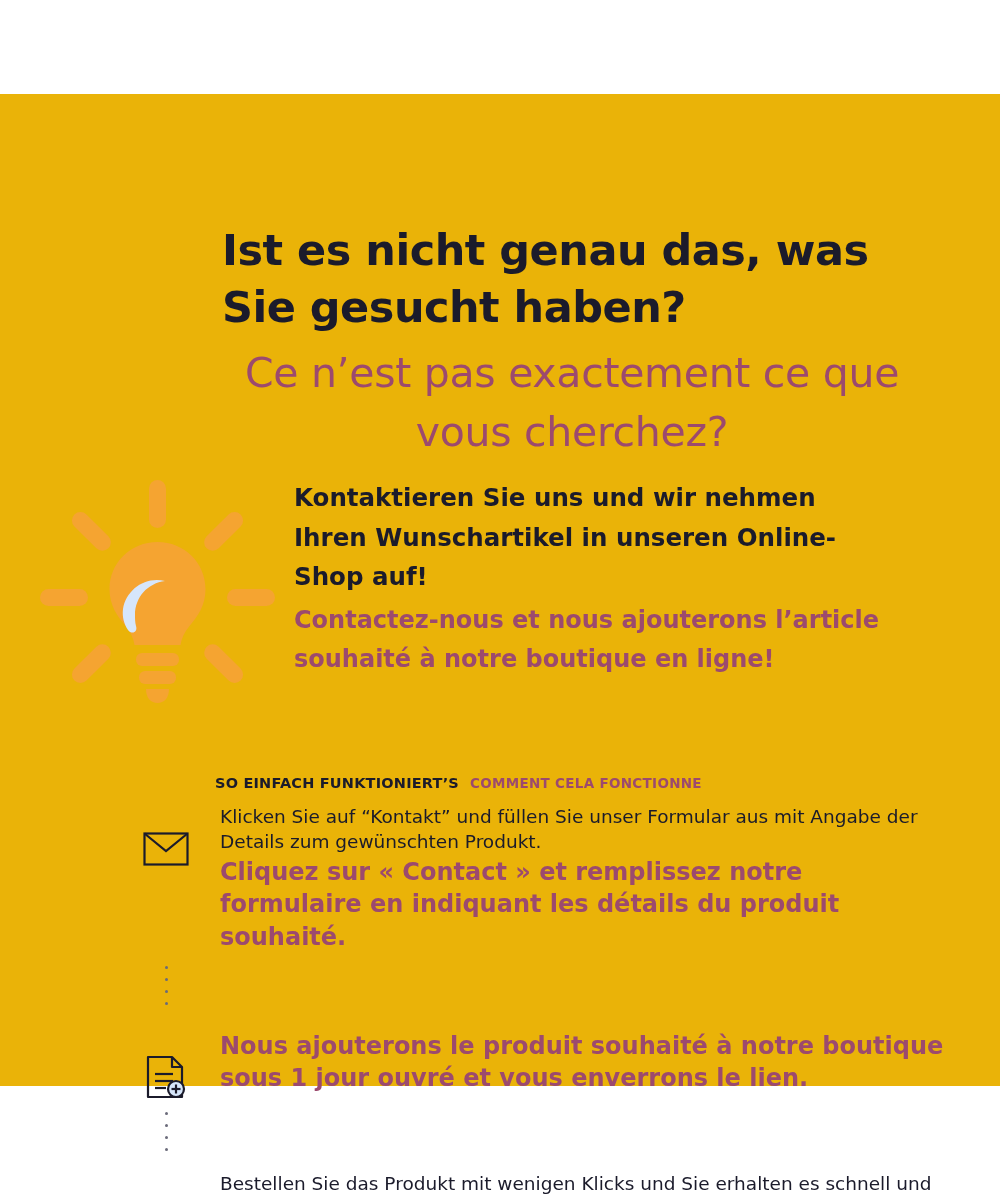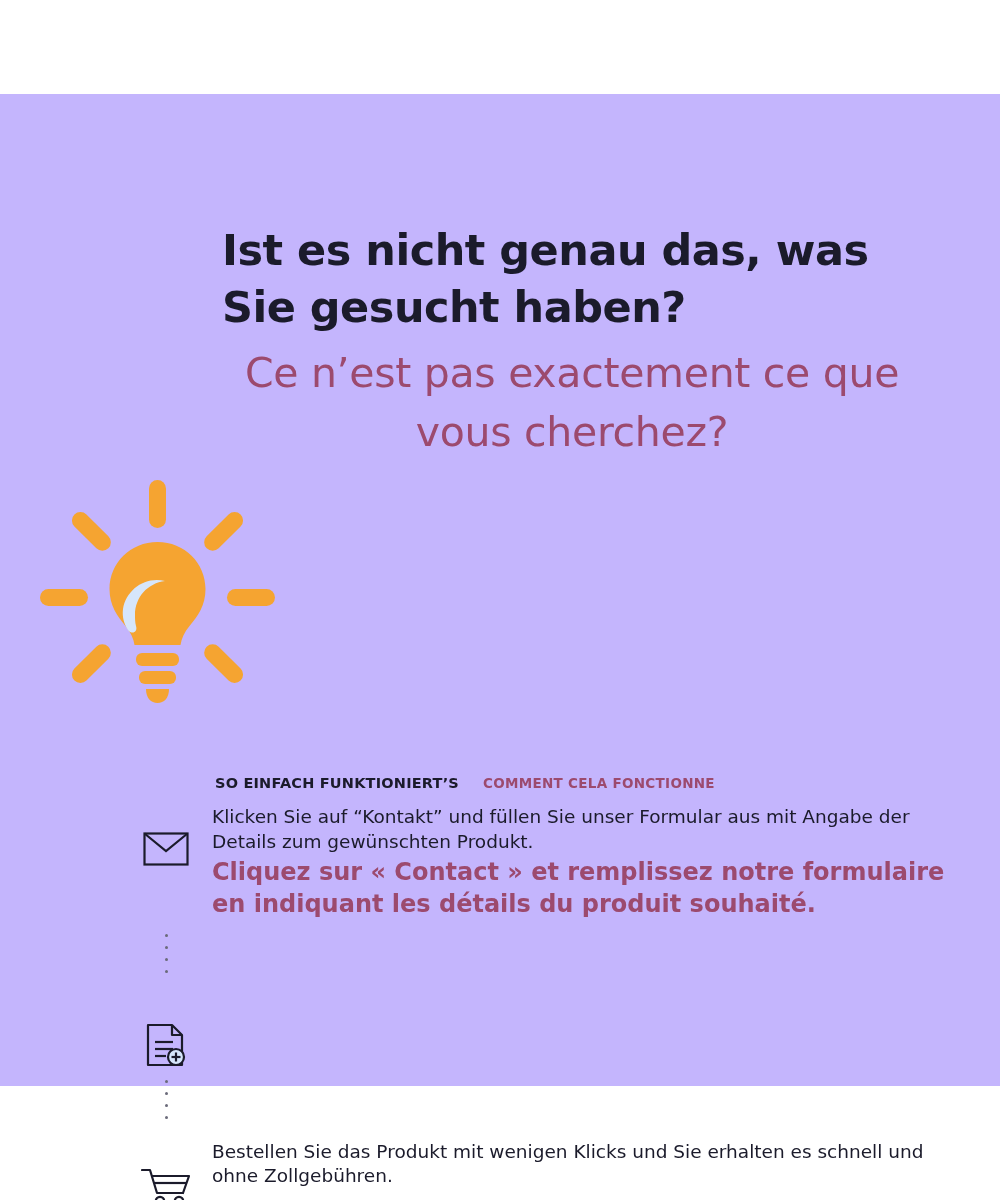--- a/index.html
+++ b/index.html
@@ -13,21 +13,21 @@
     font-family: "DejaVu Sans", sans-serif;
     position: relative;
     overflow: hidden;
   }
   .banner {
     position: absolute;
     left: 0;
     top: 94px;
     width: 1000px;
     height: 992px;
-    background: #c4b5fd;
+    background: #eab308;
   }
   
   .headline-block {
     position: absolute;
     left: 222px;
     top: 128px;
     width: 700px;
   }
   .headline-de {
     font-family: "DejaVu Sans", sans-serif;
@@ -77,21 +77,21 @@
     color: #9c4a6e;
     margin: 4px 0 0 0;
   }
   
   .steps-heading {
     position: absolute;
     left: 215px;
     top: 681px;
     display: flex;
     align-items: baseline;
-    gap: 24px;
+    gap: 11px;
   }
   .steps-heading .de {
     font-weight: bold;
     font-size: 14.5px;
     letter-spacing: 0.2px;
     color: #1b1b2b;
   }
   .steps-heading .fr {
     font-weight: bold;
     font-size: 13.5px;
@@ -102,20 +102,21 @@
   .steps {
     position: absolute;
     left: 120px;
     top: 708px;
     width: 830px;
   }
   .step {
     position: relative;
     display: flex;
     align-items: flex-start;
+    gap: 8px;
   }
   .step-icon {
     width: 92px;
     flex: 0 0 92px;
     display: flex;
     justify-content: center;
     padding-top: 30px;
   }
   .step-text {
     flex: 1;
@@ -178,20 +179,24 @@
         <path d="M117.5 62c-27 0-48 21-48 47 0 17 8 27 16 37 5 6 8 12 9 19h46c1-7 4-13 9-19 8-10 16-20 16-37 0-26-21-47-48-47z"></path>
         <rect x="96" y="173" width="43" height="13" rx="6"></rect>
         <rect x="99" y="191" width="37" height="13" rx="6"></rect>
         <path d="M106 209h23c0 9-5 14-11.5 14S106 218 106 209z"></path>
 
         <path d="M95 135c0-18 13-32 30-34-20-5-39 9-42 28-1 8 1 15 5 21 4 5 10 2 8-4-1-4-1-7-1-11z" fill="#d6e6fb"></path>
       </g>
     </svg>
   </div>
 
+  <div class="sub-block">
+    <p class="sub-de">Kontaktieren Sie uns und wir nehmen Ihren Wunschartikel in unseren Online-Shop auf!</p>
+    <p class="sub-fr">Contactez-nous et nous ajouterons l’article souhaité à notre boutique en ligne!</p>
+  </div>
 
   <div class="steps-heading">
     <span class="de">SO EINFACH FUNKTIONIERT’S</span>
     <span class="fr">COMMENT CELA FONCTIONNE</span>
   </div>
 
   <div class="steps">
 
     <div class="step">
       <div class="step-icon">
@@ -220,20 +225,21 @@
           <path d="M26 2 V12 H36" fill="none" stroke="#1b1b2b" stroke-width="2.2" stroke-linejoin="round"></path>
           <line x1="9" y1="19" x2="27" y2="19" stroke="#1b1b2b" stroke-width="2.2"></line>
           <line x1="9" y1="26" x2="27" y2="26" stroke="#1b1b2b" stroke-width="2.2"></line>
           <line x1="9" y1="33" x2="20" y2="33" stroke="#1b1b2b" stroke-width="2.2"></line>
           <circle cx="30" cy="34" r="8" fill="#d6e6fb" stroke="#1b1b2b" stroke-width="2.2"></circle>
           <line x1="30" y1="29.5" x2="30" y2="38.5" stroke="#1b1b2b" stroke-width="2.2"></line>
           <line x1="25.5" y1="34" x2="34.5" y2="34" stroke="#1b1b2b" stroke-width="2.2"></line>
         </svg>
       </div>
       <div class="step-text">
+        <p class="step-fr">Nous ajouterons le produit souhaité à notre boutique sous 1 jour ouvré et vous enverrons le lien.</p>
       </div>
     </div>
 
     <div class="dots">
       <span></span>
         <span></span>
         <span></span>
         <span></span>
     </div>
 

